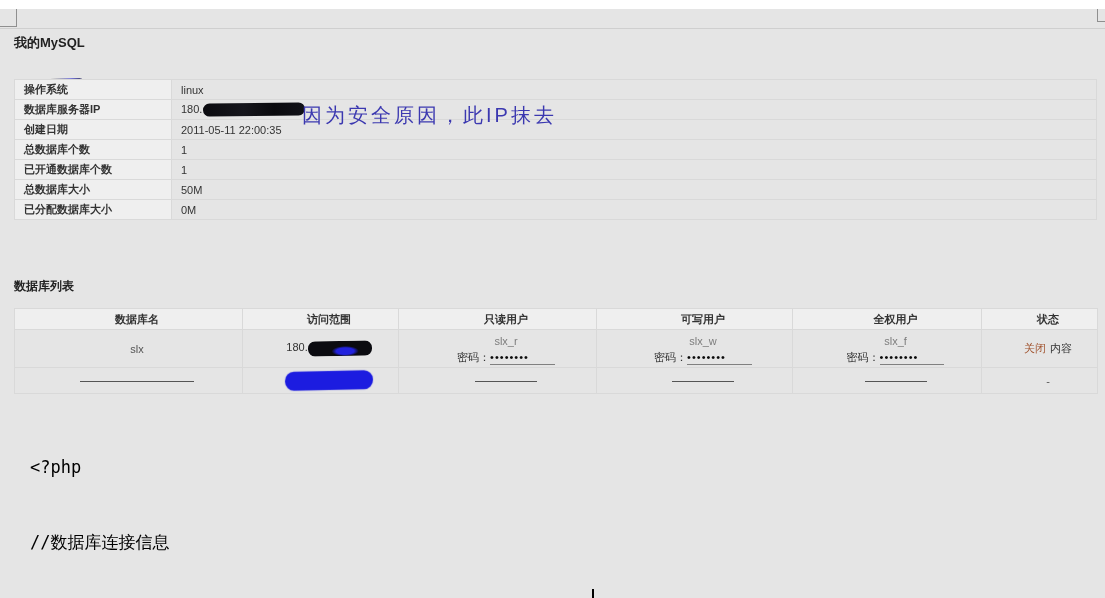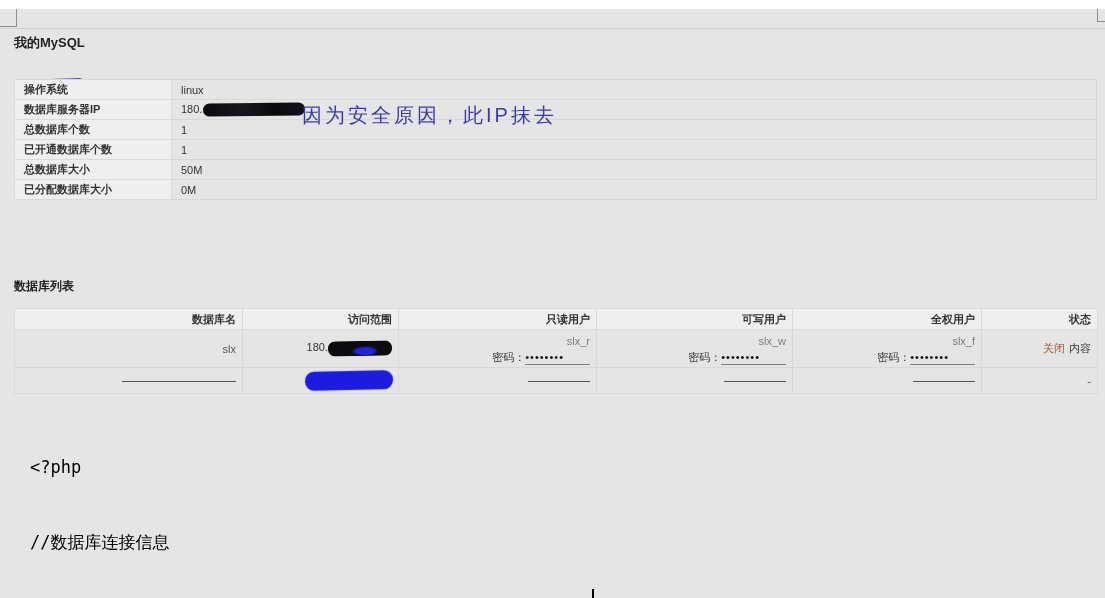--- a/index.html
+++ b/index.html
@@ -38,21 +38,21 @@
     background:linear-gradient(90deg,#0b0b10 0%,#16161c 40%,#0a0a0e 70%,#111118 100%); }
 
   .annotation { position:absolute; left:302px; top:93px; font-size:20px; letter-spacing:3px;
                 color:#3b38b0; white-space:nowrap; }
 
   .db-heading { position:absolute; left:14px; top:269px; font-size:12px; font-weight:bold; color:#222; }
 
   
   .db-table { position:absolute; left:14px; top:299px; width:1083px;
               border-collapse:collapse; table-layout:fixed; font-size:11px; }
-  .db-table th, .db-table td { border:1px solid #d9d9d9; text-align:right;
+  .db-table th, .db-table td { border:1px solid #d9d9d9; text-align:center;
               padding:2px 6px 2px 23px; vertical-align:middle; overflow:hidden; }
   .db-table th { background:#efefef; height:21px; font-weight:bold; color:#333; }
   .db-table tr.r1 td { height:38px; }
   .db-table tr.r2 td { height:26px; }
   .cell-2line { line-height:16px; }
   .user-name { color:#7d7d7d; }
   .pw-label { color:#333; }
   .pw-dots { font-size:11px; letter-spacing:1px; color:#0a0a0a; }
   .pw-underline { border-bottom:1px solid #808080; padding-right:26px; padding-bottom:1px; }
   .tbl-scribble { width:64px; height:15px; vertical-align:middle; transform:rotate(-1deg);
@@ -89,20 +89,24 @@
 
   <table class="info-table">
     <tbody>
       <tr>
         <td class="lbl">操作系统</td>
         <td class="val">linux</td>
       </tr>
       <tr>
         <td class="lbl">数据库服务器IP</td>
         <td class="val"><span>180.</span><span class="scribble ip-scribble"></span></td>
+      </tr>
+      <tr>
+        <td class="lbl">创建日期</td>
+        <td class="val">2011-05-11 22:00:35</td>
       </tr>
       <tr>
         <td class="lbl">总数据库个数</td>
         <td class="val">1</td>
       </tr>
       <tr>
         <td class="lbl">已开通数据库个数</td>
         <td class="val">1</td>
       </tr>
       <tr>

